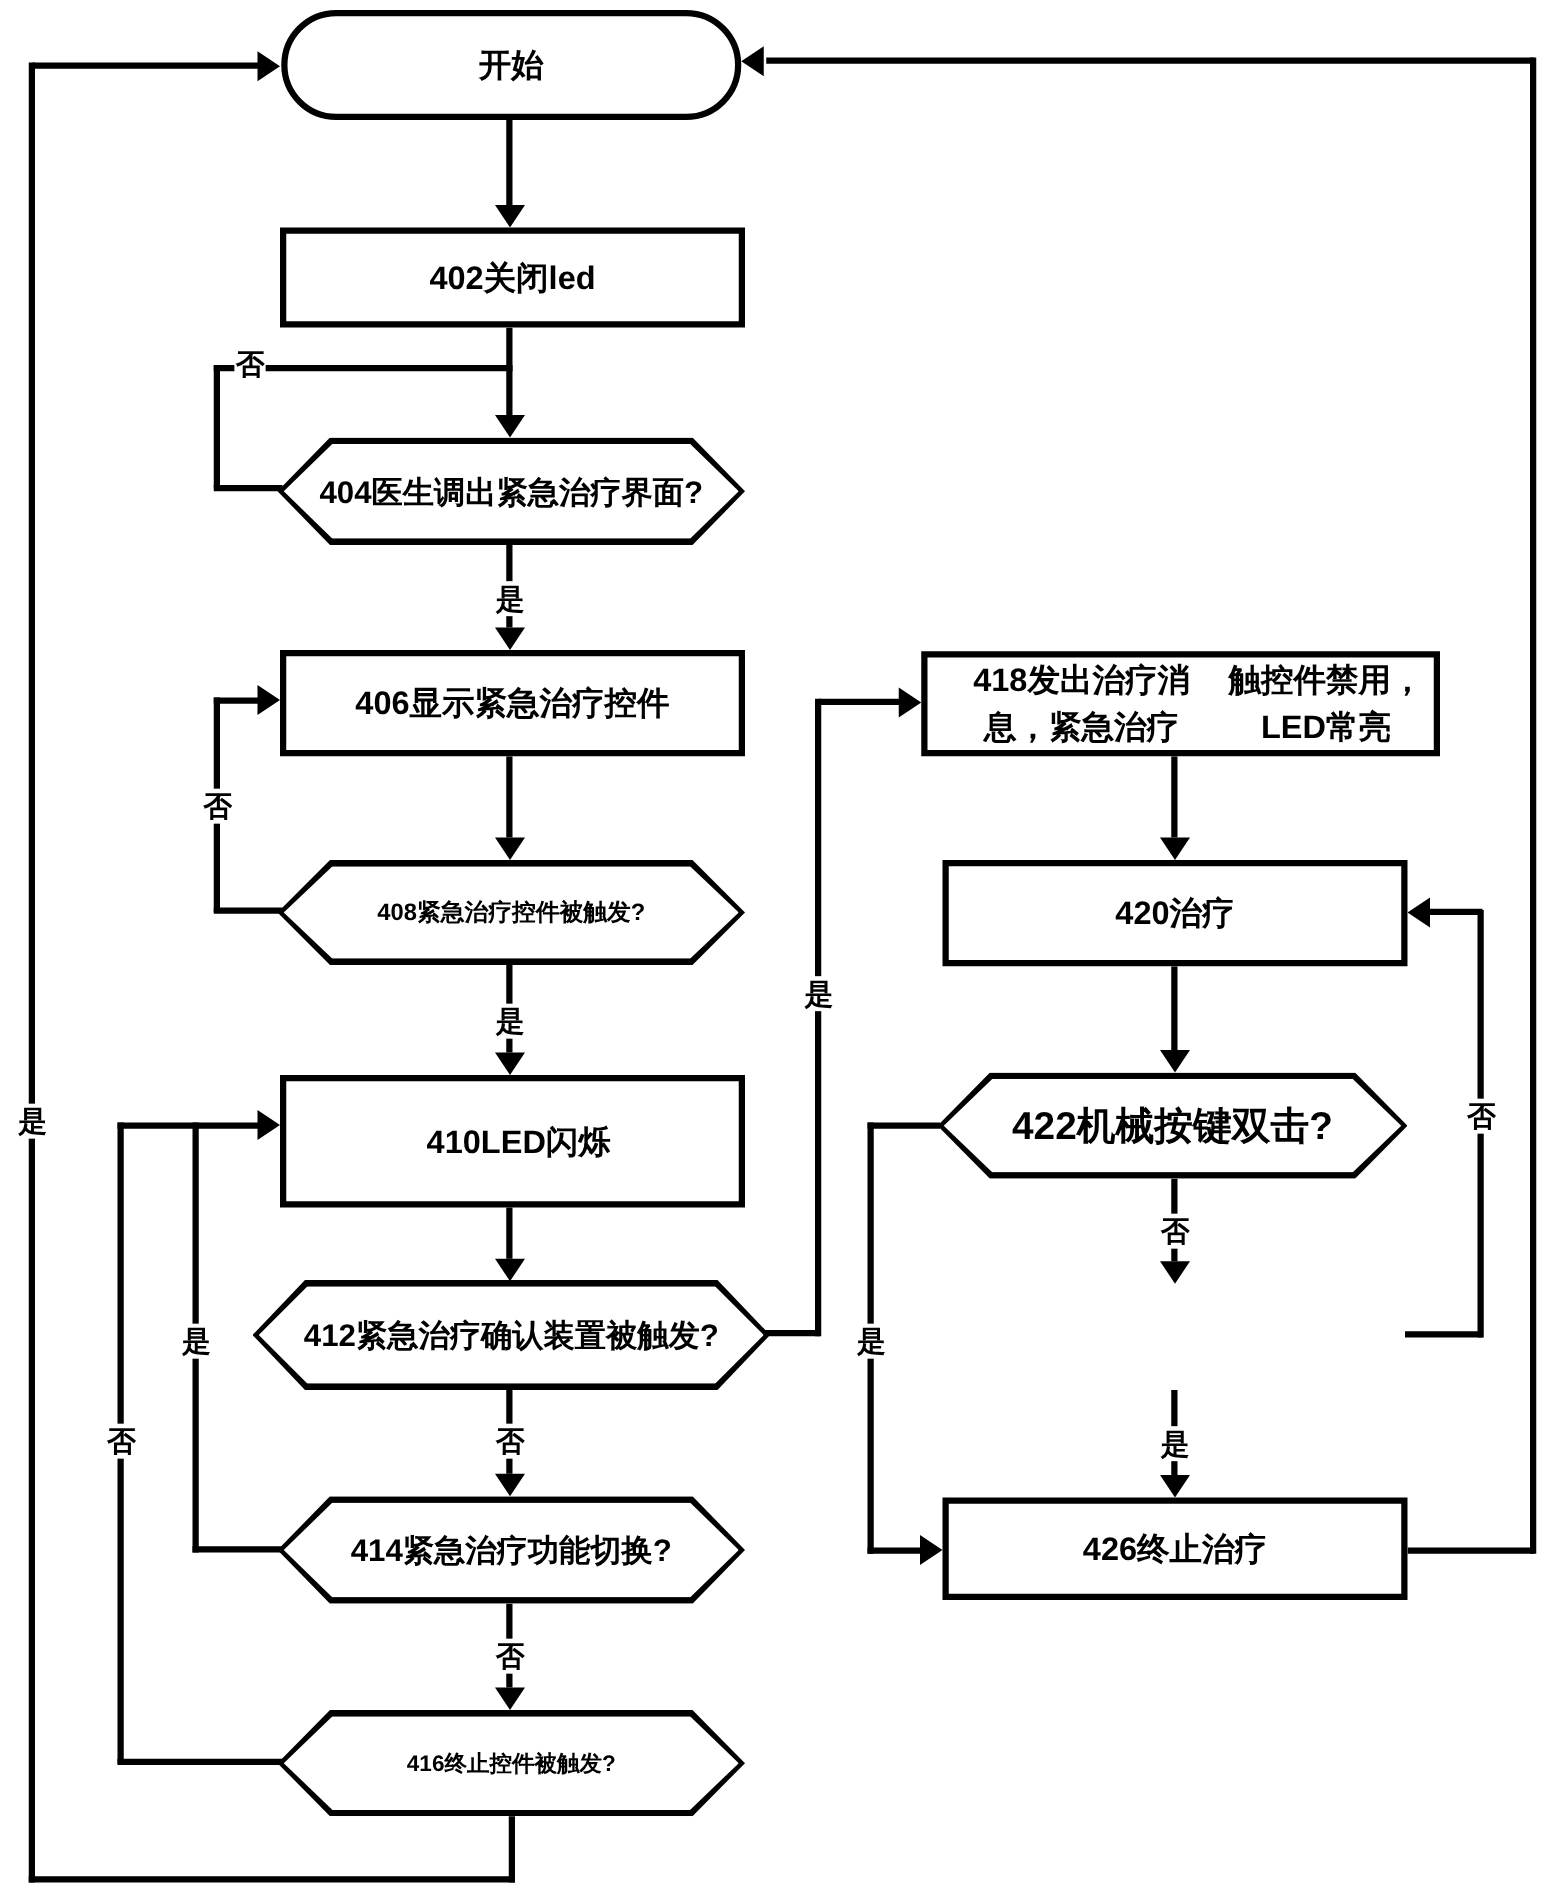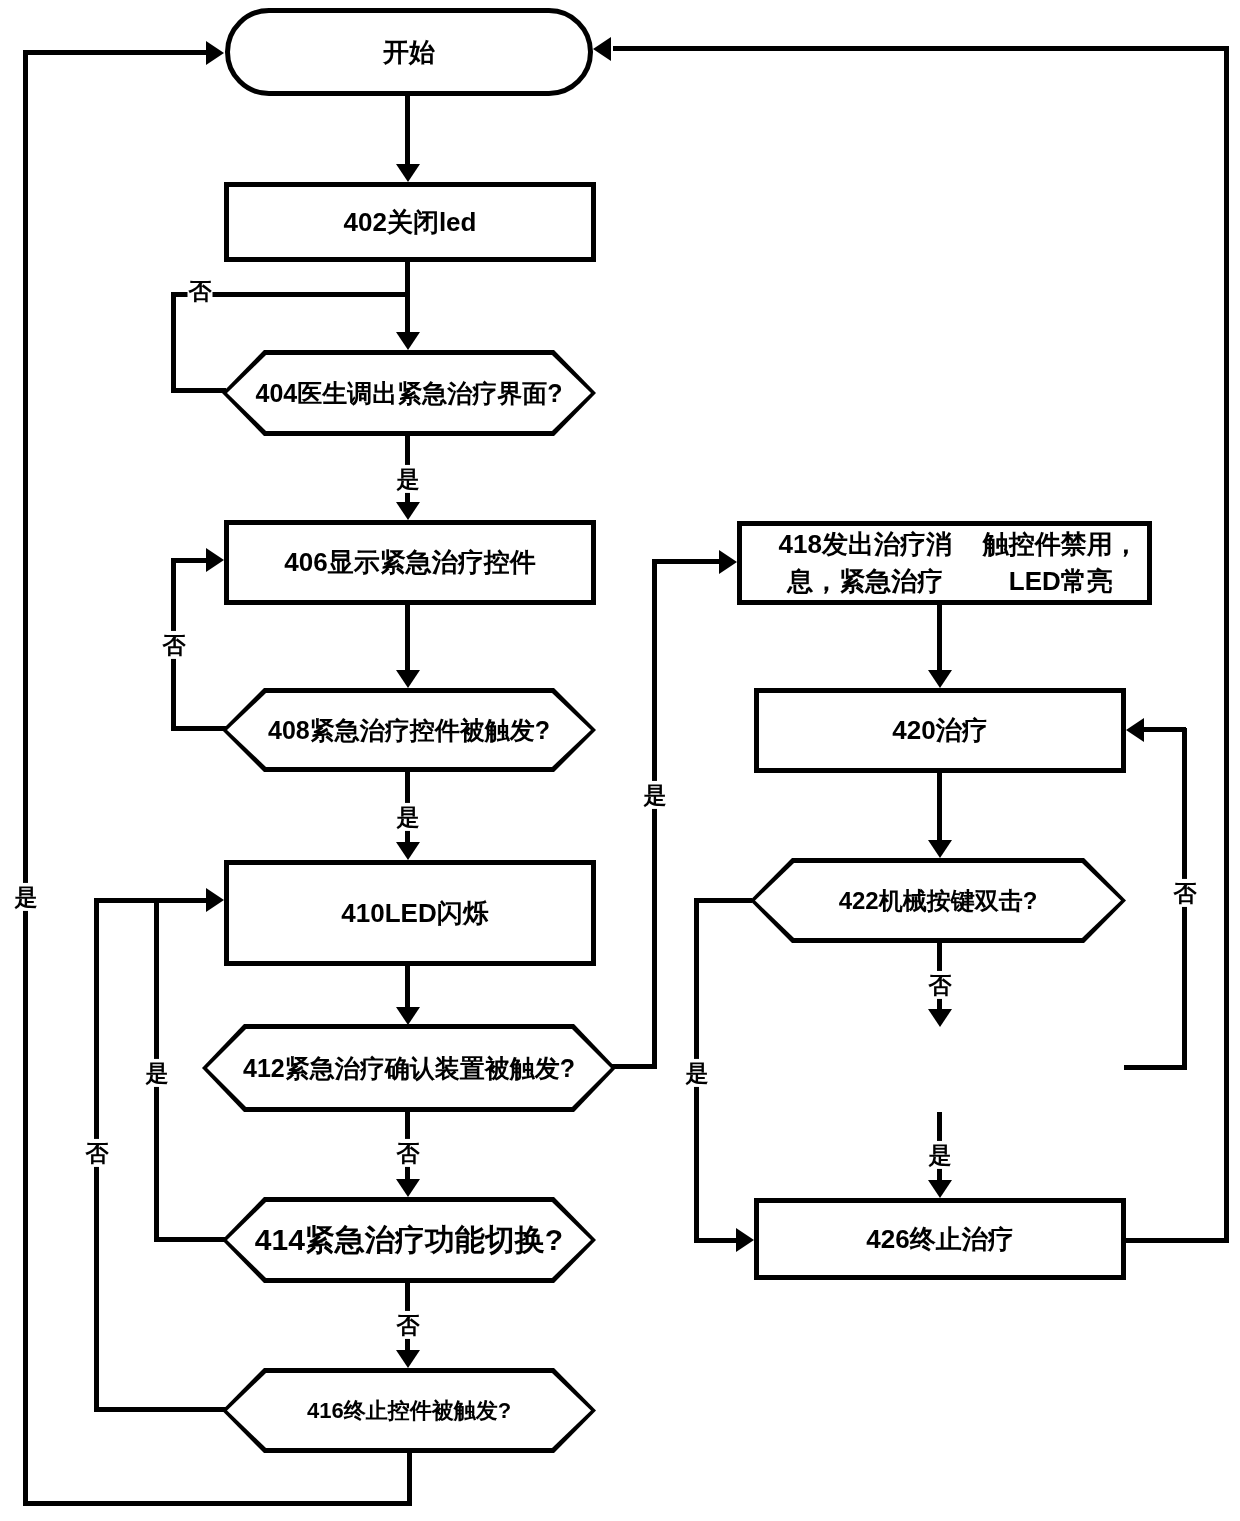--- a/index.html
+++ b/index.html
@@ -137,58 +137,58 @@
     <div class="hex-label" style="font-size:25px;">404医生调出紧急治疗界面?</div>
   </div>
 
   <div class="rect" style="left:224px;top:520px;width:372px;height:85px;">
     <span>406显示紧急治疗控件</span>
   </div>
 
   <div class="hex" style="left:222px;top:688px;width:374px;height:84px;">
     <div class="hex-outer"></div>
     <div class="hex-inner"></div>
-    <div class="hex-label" style="font-size:25px;">408紧急治疗控件被触发?</div>
+    <div class="hex-label" style="font-size:19px;">408紧急治疗控件被触发?</div>
   </div>
 
   <div class="rect" style="left:224px;top:860px;width:372px;height:106px;padding-left:10px;">
     <span>410LED闪烁</span>
   </div>
 
   <div class="hex" style="left:202px;top:1024px;width:414px;height:88px;">
     <div class="hex-outer"></div>
     <div class="hex-inner"></div>
     <div class="hex-label" style="font-size:25px;">412紧急治疗确认装置被触发?</div>
   </div>
 
   <div class="hex" style="left:222px;top:1197px;width:374px;height:86px;">
     <div class="hex-outer"></div>
     <div class="hex-inner"></div>
-    <div class="hex-label" style="font-size:30px;">414紧急治疗功能切换?</div>
+    <div class="hex-label" style="font-size:25px;">414紧急治疗功能切换?</div>
   </div>
 
   <div class="hex" style="left:222px;top:1368px;width:374px;height:85px;">
     <div class="hex-outer"></div>
     <div class="hex-inner"></div>
-    <div class="hex-label" style="font-size:22px;">416终止控件被触发?</div>
+    <div class="hex-label" style="font-size:18px;">416终止控件被触发?</div>
   </div>
 
   <div class="rect proc2" style="left:737px;top:521px;width:415px;height:84px;">
     <span>418发出治疗消息，紧急治疗</span>
     <span>触控件禁用，LED常亮</span>
   </div>
 
   <div class="rect" style="left:754px;top:688px;width:372px;height:85px;">
     <span>420治疗</span>
   </div>
 
   <div class="hex" style="left:750px;top:858px;width:376px;height:85px;">
     <div class="hex-outer"></div>
     <div class="hex-inner"></div>
-    <div class="hex-label" style="font-size:24px;">422机械按键双击?</div>
+    <div class="hex-label" style="font-size:31px;">422机械按键双击?</div>
   </div>
 
 
   <div class="rect" style="left:754px;top:1198px;width:372px;height:82px;">
     <span>426终止治疗</span>
   </div>
 
 </div>
 
 </body></html>

